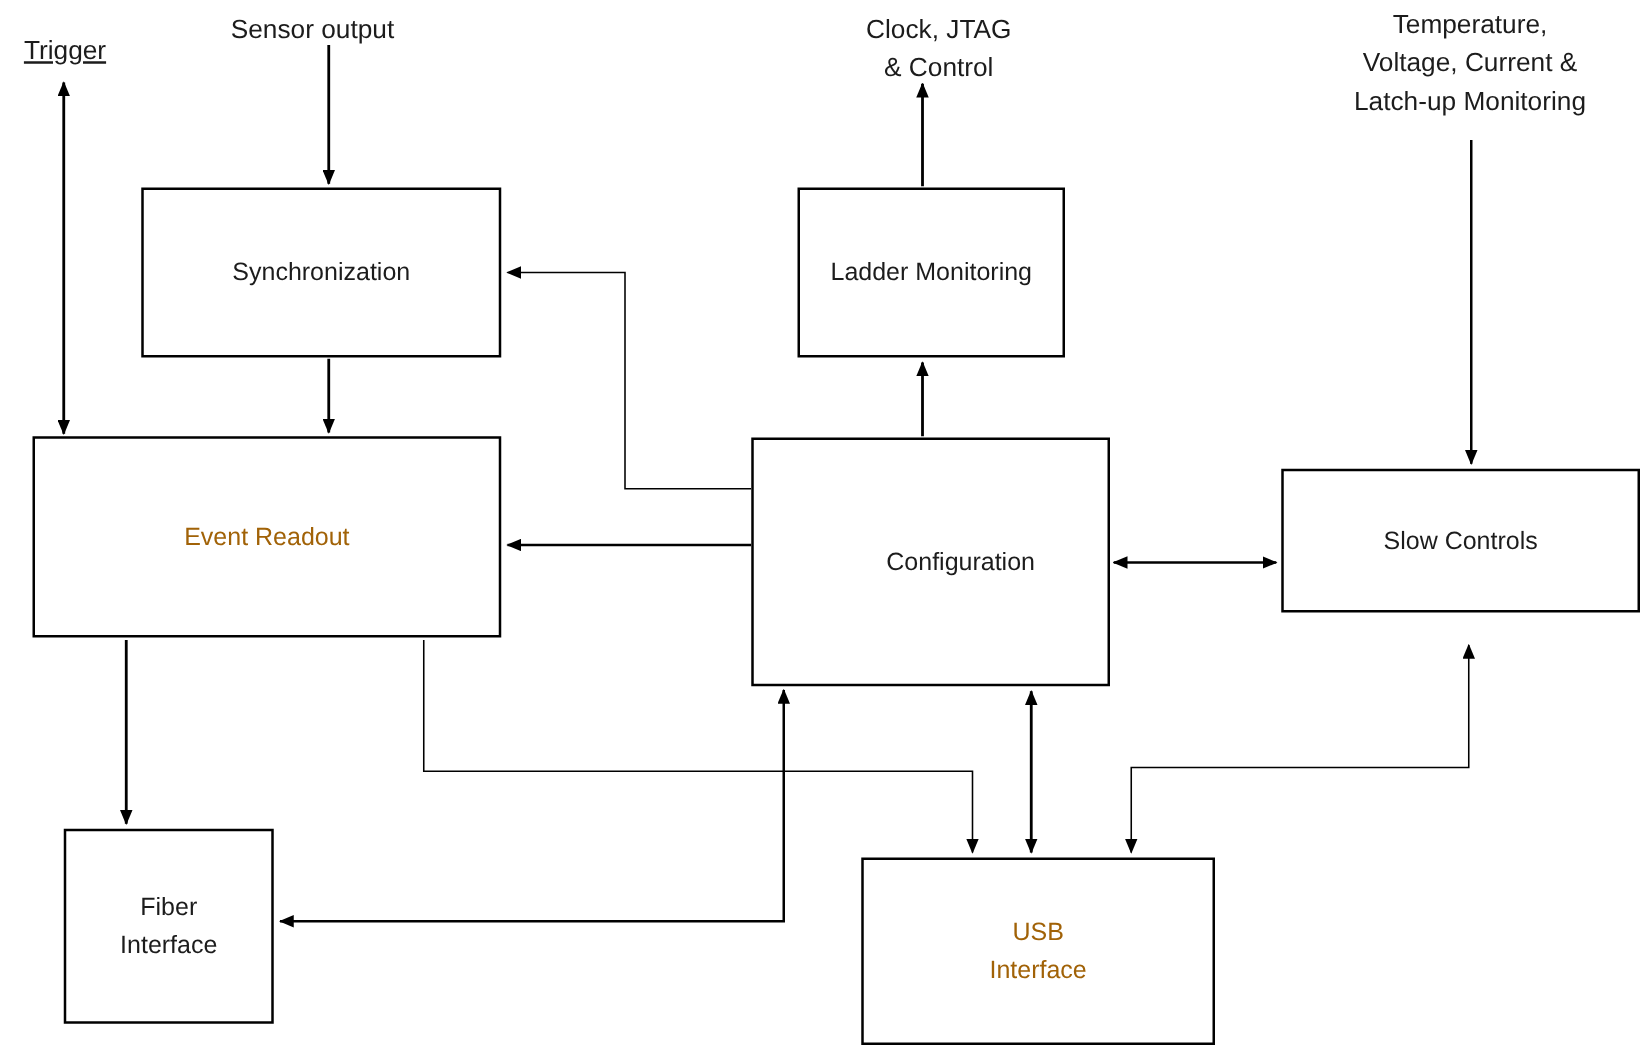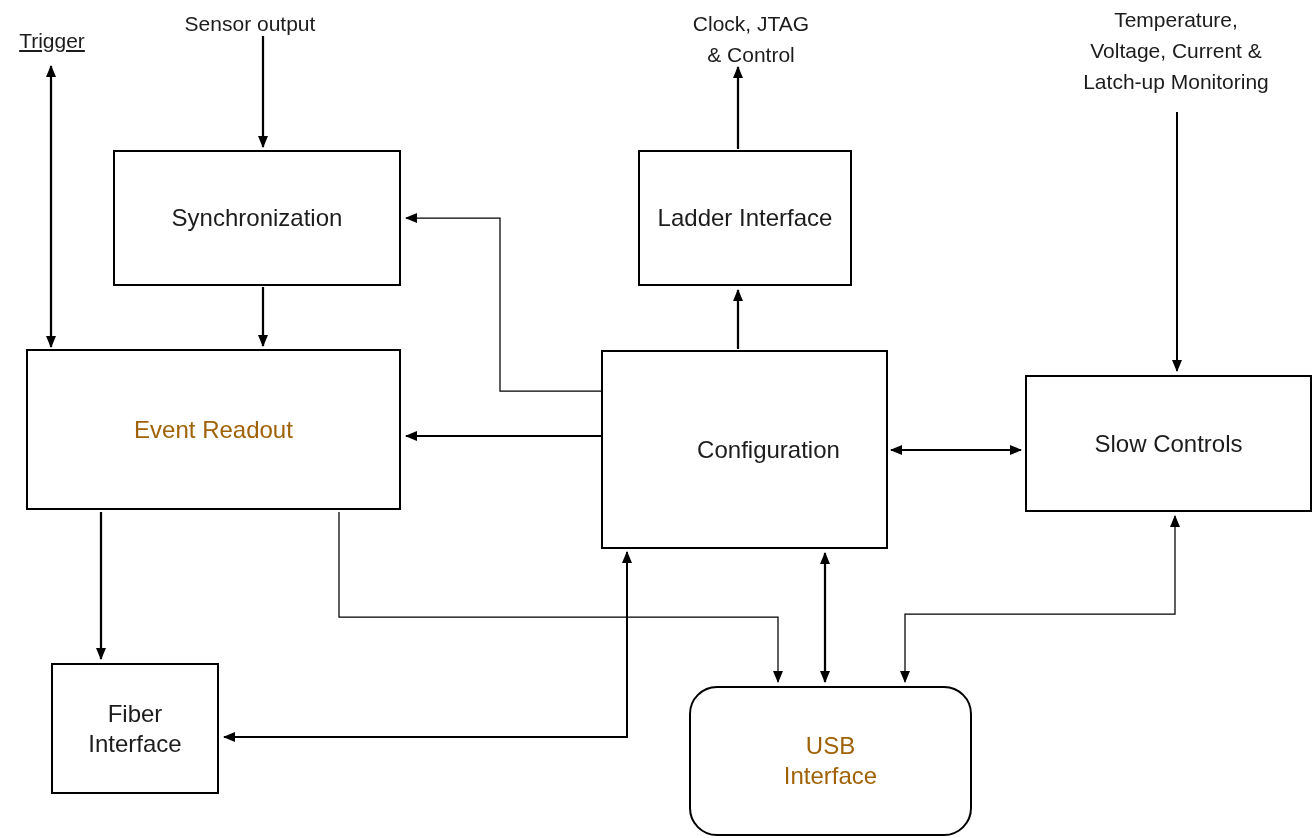--- a/index.html
+++ b/index.html
@@ -15,21 +15,21 @@
   svg.wires { position: absolute; left: 0; top: 0; width: 1314px; height: 838px; }
   .box {
     position: absolute;
     border: 2.5px solid #000000;
     background: #ffffff;
     box-sizing: border-box;
     display: flex;
     align-items: center;
     justify-content: center;
     text-align: center;
-    font-size: 24px;
+    font-size: 20px;
     line-height: 30px;
     white-space: pre-line;
   }
   .accent { color: #a16207; }
   .ext-label {
     position: absolute;
     text-align: center;
     font-size: 21px;
     line-height: 31px;
     white-space: pre-line;
@@ -74,41 +74,41 @@
     <line x1="825" y1="553" x2="825" y2="682" stroke="#000" stroke-width="2.25" marker-start="url(#ah)" marker-end="url(#ah)"></line>
 
     <polyline points="905,682 905,614 1175,614 1175,516" fill="none" stroke="#000" stroke-width="1.25" marker-start="url(#ah)" marker-end="url(#ah)"></polyline>
   </svg>
 
   <div class="box" style="left:113px; top:150px; width:288px; height:136px;">
     <span>Synchronization</span>
   </div>
 
   <div class="box" style="left:638px; top:150px; width:214px; height:136px;">
-    <span>Ladder Interface</span>
+    <span>Ladder Monitoring</span>
   </div>
 
   <div class="box" style="left:26px; top:349px; width:375px; height:161px;">
     <span class="accent">Event Readout</span>
   </div>
 
   <div class="box" style="left:601px; top:350px; width:287px; height:199px;padding-left:48px;">
     <span>Configuration</span>
   </div>
 
-  <div class="box" style="left:1025px; top:375px; width:287px; height:137px;">
+  <div class="box" style="left:1025px; top:375px; width:287px; height:115px;">
     <span>Slow Controls</span>
   </div>
 
-  <div class="box" style="left:51px; top:663px; width:168px; height:131px;">
+  <div class="box" style="left:51px; top:663px; width:168px; height:156px;">
     <span>Fiber
 Interface</span>
   </div>
 
-  <div class="box" style="left:689px; top:686px; width:283px; height:150px;border-radius:28px;">
+  <div class="box" style="left:689px; top:686px; width:283px; height:150px;">
     <span class="accent">USB
 Interface</span>
   </div>
 
   <div class="ext-label" style="left:6px; top:25px; width:92px;text-decoration:underline;">Trigger</div>
 
   <div class="ext-label" style="left:165px; top:8px; width:170px;text-align:center;">Sensor output</div>
 
   <div class="ext-label" style="left:661px; top:8px; width:180px;">Clock, JTAG
 &amp; Control</div>

